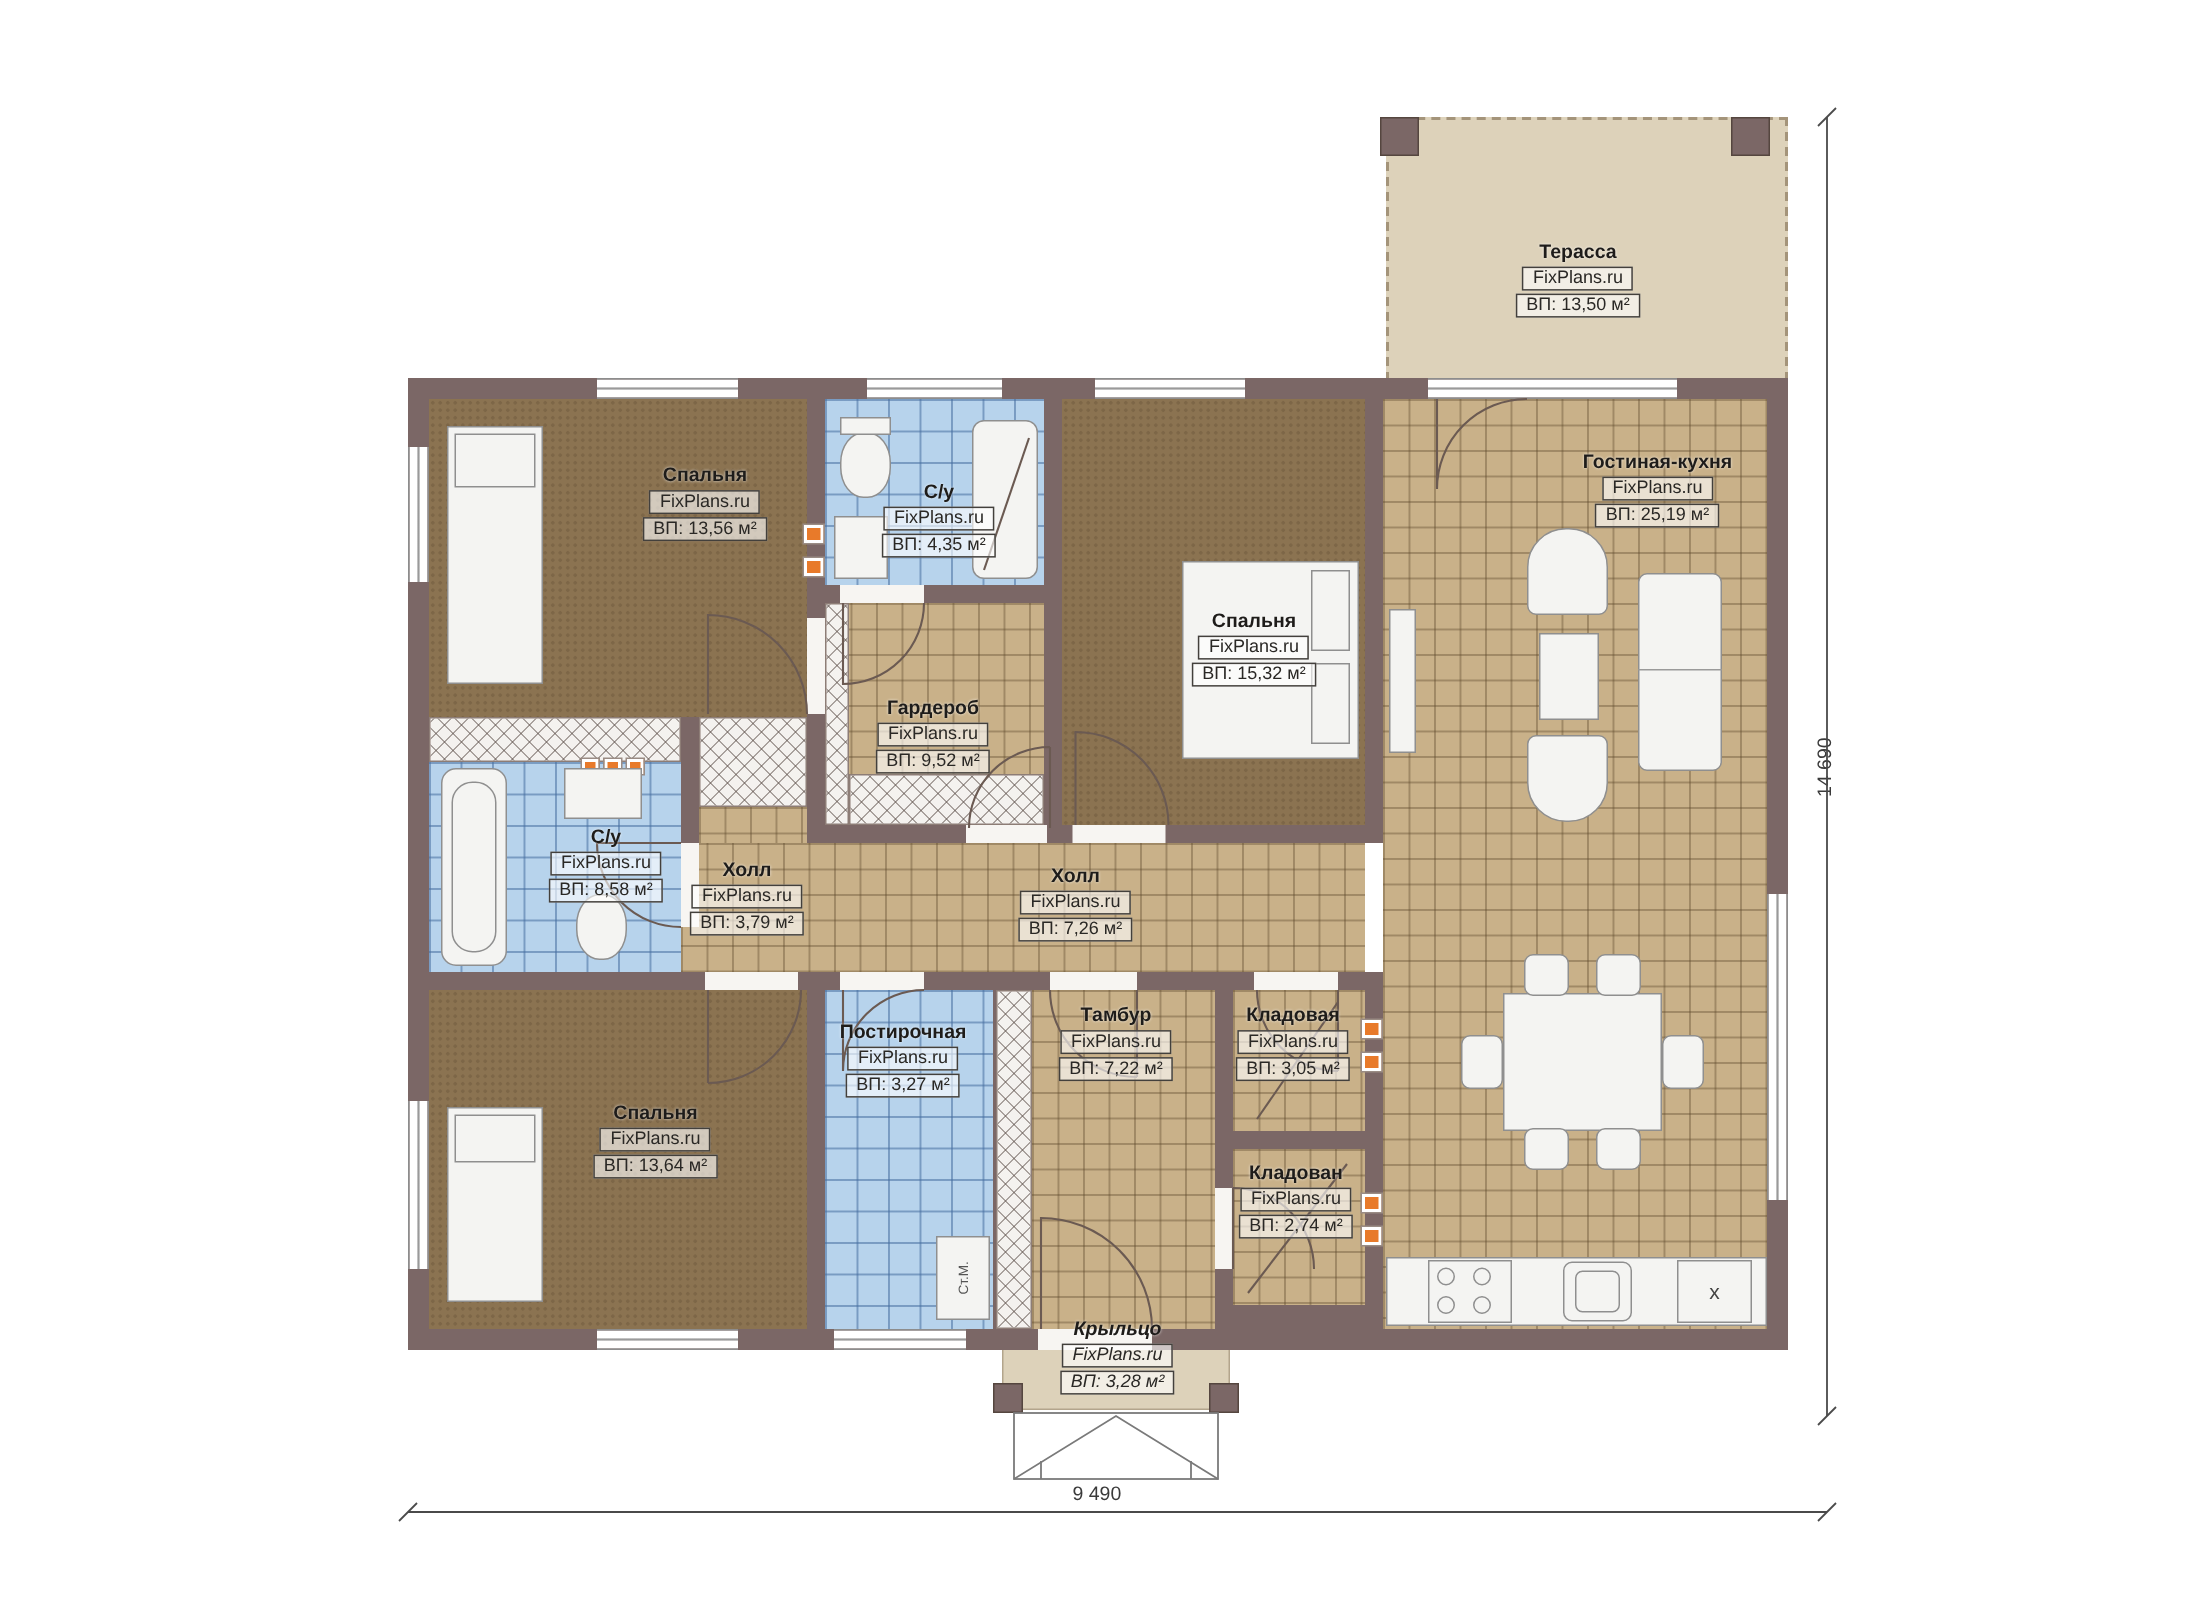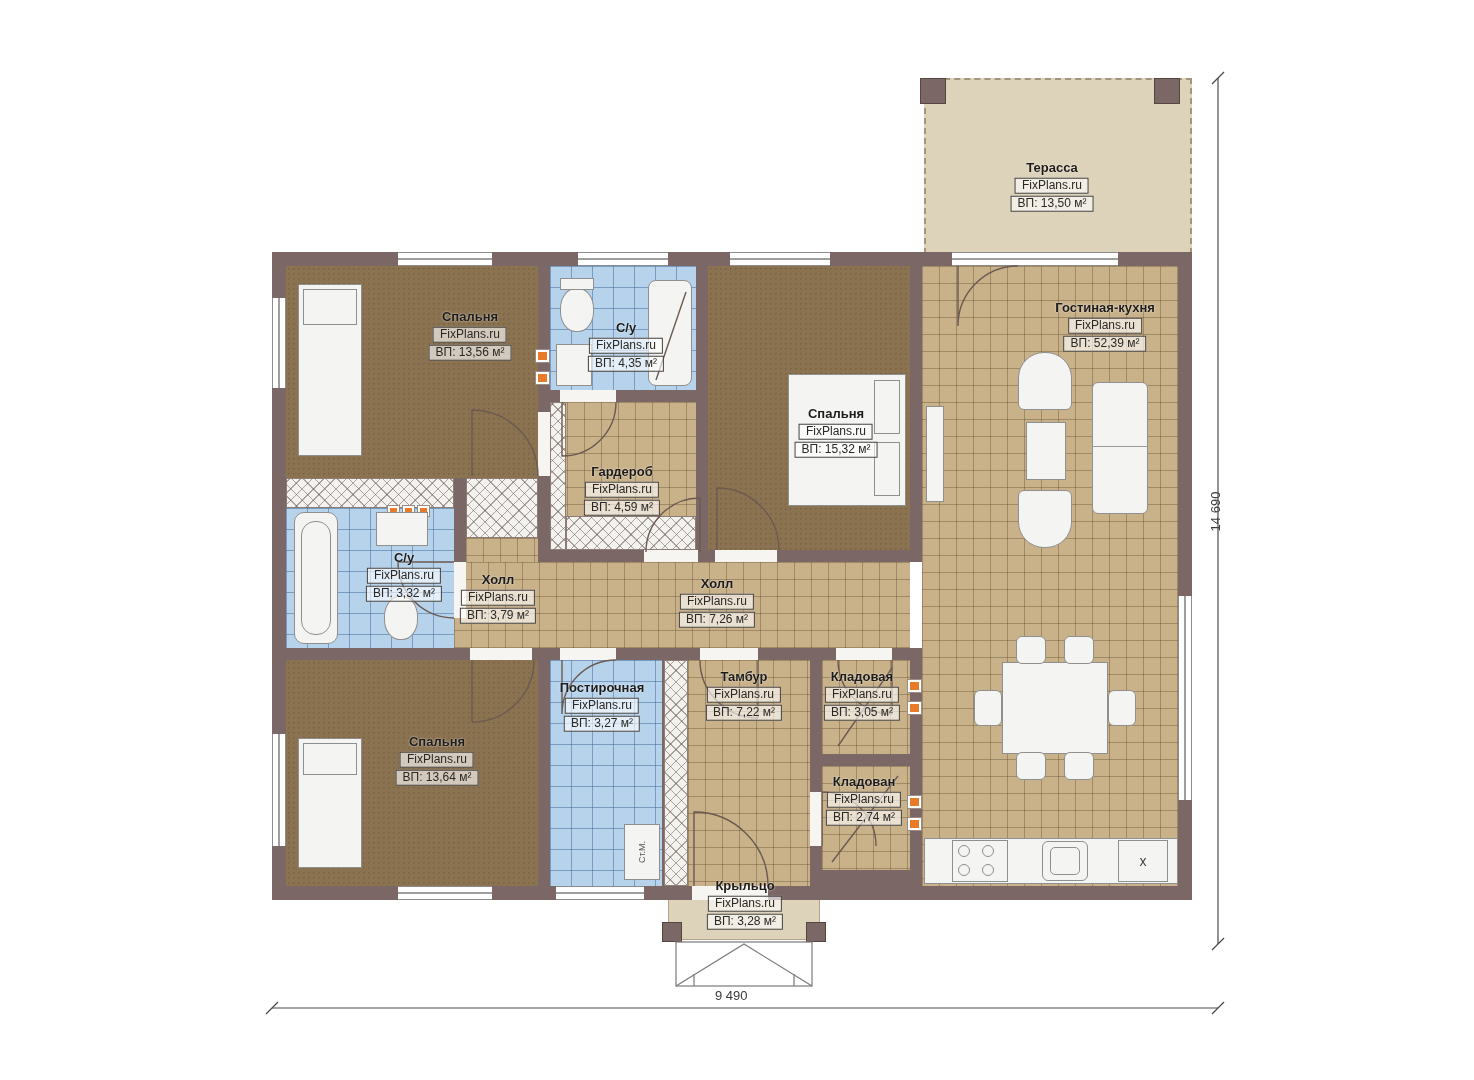--- a/index.html
+++ b/index.html
@@ -256,33 +256,33 @@
 
   <div class="room-label" style="left:836px;top:432px;">
     <div class="room-name">Спальня</div>
     <div class="labelbox">FixPlans.ru</div>
     <div class="labelbox">ВП: 15,32 м²</div>
   </div>
 
   <div class="room-label" style="left:1105px;top:326px;">
     <div class="room-name">Гостиная-кухня</div>
     <div class="labelbox">FixPlans.ru</div>
-    <div class="labelbox">ВП: 52,39 м²</div>
+    <div class="labelbox">ВП: 25,19 м²</div>
   </div>
 
   <div class="room-label" style="left:622px;top:490px;">
     <div class="room-name">Гардероб</div>
     <div class="labelbox">FixPlans.ru</div>
-    <div class="labelbox">ВП: 4,59 м²</div>
+    <div class="labelbox">ВП: 9,52 м²</div>
   </div>
 
   <div class="room-label" style="left:404px;top:576px;">
     <div class="room-name">С/у</div>
     <div class="labelbox">FixPlans.ru</div>
-    <div class="labelbox">ВП: 3,32 м²</div>
+    <div class="labelbox">ВП: 8,58 м²</div>
   </div>
 
   <div class="room-label" style="left:498px;top:598px;">
     <div class="room-name">Холл</div>
     <div class="labelbox">FixPlans.ru</div>
     <div class="labelbox">ВП: 3,79 м²</div>
   </div>
 
   <div class="room-label" style="left:717px;top:602px;">
     <div class="room-name">Холл</div>
@@ -313,21 +313,21 @@
     <div class="labelbox">FixPlans.ru</div>
     <div class="labelbox">ВП: 3,05 м²</div>
   </div>
 
   <div class="room-label" style="left:864px;top:800px;">
     <div class="room-name">Кладован</div>
     <div class="labelbox">FixPlans.ru</div>
     <div class="labelbox">ВП: 2,74 м²</div>
   </div>
 
-  <div class="room-label" style="left:745px;top:904px;">
+  <div class="room-label" style="left:745px;top:904px;font-style:italic;">
     <div class="room-name">Крыльцо</div>
     <div class="labelbox">FixPlans.ru</div>
     <div class="labelbox">ВП: 3,28 м²</div>
   </div>
 
   <div class="dim-text" style="left:715px;top:988px;">9 490</div>
   <div class="dim-text dim-text-v" style="left:1196px;top:504px;">14 690</div>
 
 </div>
 

